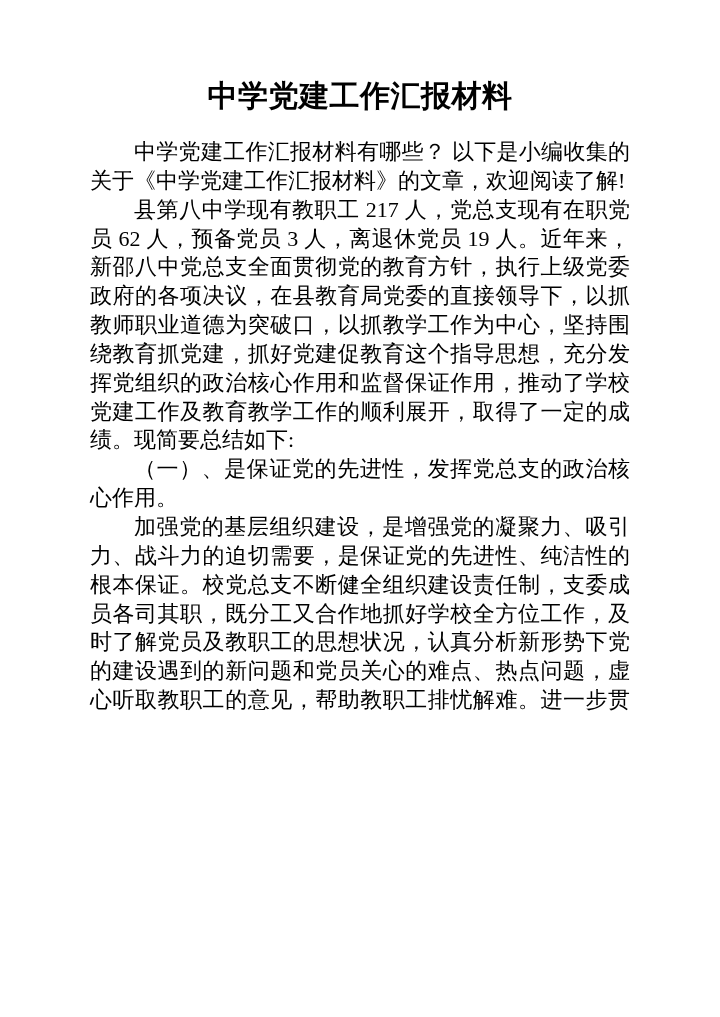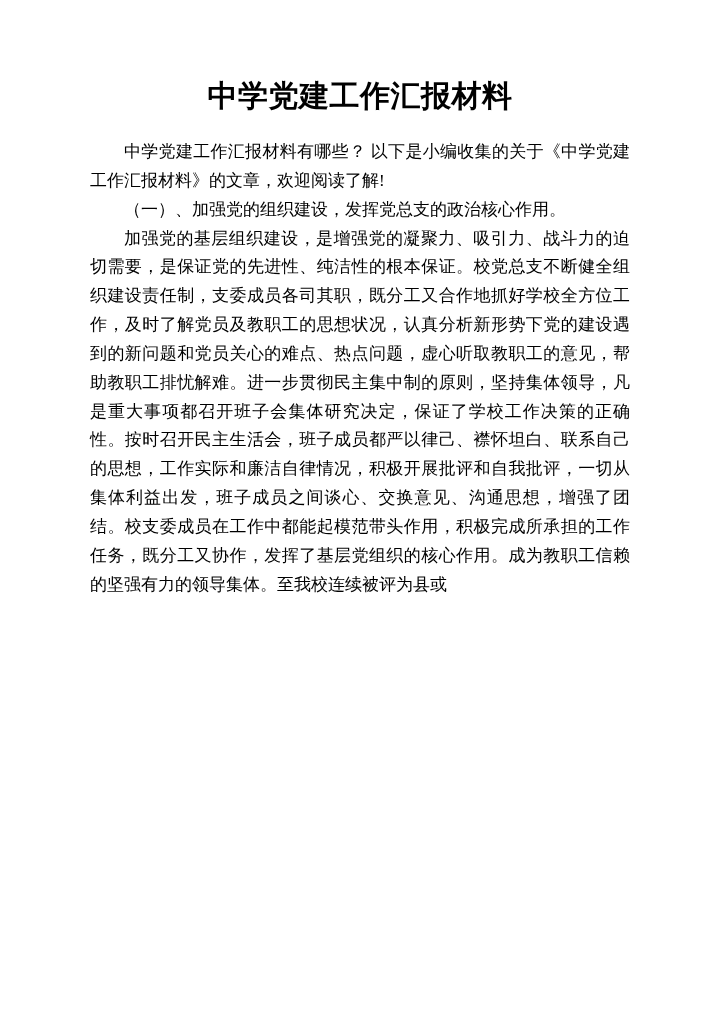--- a/index.html
+++ b/index.html
@@ -24,34 +24,35 @@
     margin: 0 0 24px 0;
     font-size: 30px;
     line-height: 36px;
     font-weight: bold;
     text-align: center;
     color: #000000;
     letter-spacing: 0.5px;
   }
   .doc-body p {
     margin: 0;
-    font-size: 17px;
+    font-size: 22px;
     line-height: 28.85px;
     text-align: justify;
     text-justify: inter-ideograph;
     text-indent: 2em;
     color: #000000;
     word-break: break-all;
   }
 </style>
 </head>
 <body>
 
 <div class="page">
   <div class="content">
     <h1 class="doc-title"><span>中学党建工作汇报材料</span></h1>
     <div class="doc-body">
       <p>中学党建工作汇报材料有哪些？ 以下是小编收集的关于《中学党建工作汇报材料》的文章，欢迎阅读了解!</p>
-      <p>（一）、加强党的组织建设，发挥党总支的政治核心作用。</p>
+      <p>县第八中学现有教职工 217 人，党总支现有在职党员 62 人，预备党员 3 人，离退休党员 19 人。近年来，新邵八中党总支全面贯彻党的教育方针，执行上级党委政府的各项决议，在县教育局党委的直接领导下，以抓教师职业道德为突破口，以抓教学工作为中心，坚持围绕教育抓党建，抓好党建促教育这个指导思想，充分发挥党组织的政治核心作用和监督保证作用，推动了学校党建工作及教育教学工作的顺利展开，取得了一定的成绩。现简要总结如下:</p>
+      <p>（一）、是保证党的先进性，发挥党总支的政治核心作用。</p>
       <p>加强党的基层组织建设，是增强党的凝聚力、吸引力、战斗力的迫切需要，是保证党的先进性、纯洁性的根本保证。校党总支不断健全组织建设责任制，支委成员各司其职，既分工又合作地抓好学校全方位工作，及时了解党员及教职工的思想状况，认真分析新形势下党的建设遇到的新问题和党员关心的难点、热点问题，虚心听取教职工的意见，帮助教职工排忧解难。进一步贯彻民主集中制的原则，坚持集体领导，凡是重大事项都召开班子会集体研究决定，保证了学校工作决策的正确性。按时召开民主生活会，班子成员都严以律己、襟怀坦白、联系自己的思想，工作实际和廉洁自律情况，积极开展批评和自我批评，一切从集体利益出发，班子成员之间谈心、交换意见、沟通思想，增强了团结。校支委成员在工作中都能起模范带头作用，积极完成所承担的工作任务，既分工又协作，发挥了基层党组织的核心作用。成为教职工信赖的坚强有力的领导集体。至我校连续被评为县或</p>
     </div>
   </div>
 </div>
 
 </body></html>

